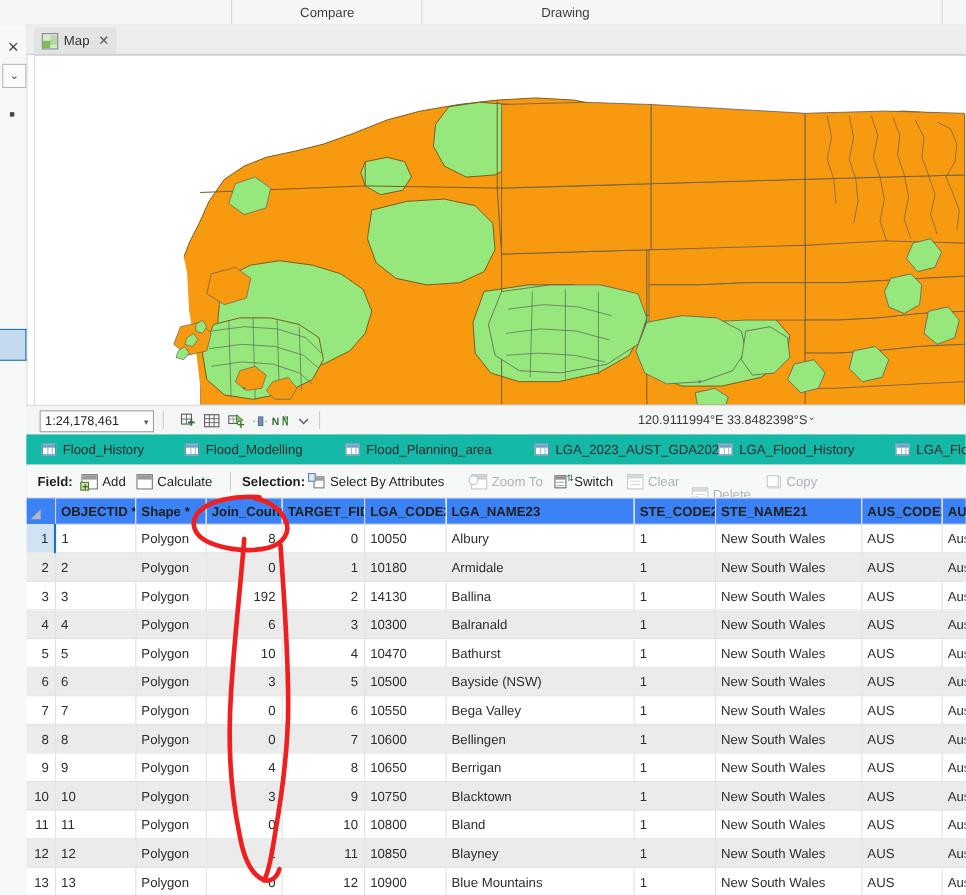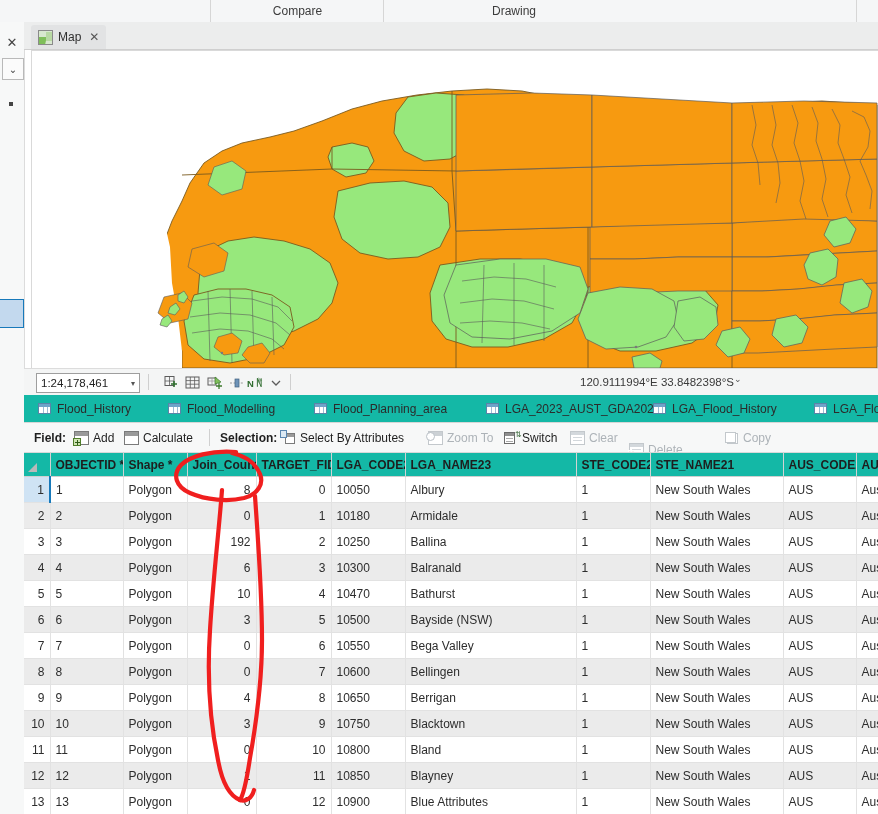--- a/index.html
+++ b/index.html
@@ -216,21 +216,21 @@
   
   .tablearea{
     position:absolute;left:24px;top:452px;width:854px;height:362px;
     background:#fff;overflow:hidden;
   }
   table.attr{
     border-collapse:collapse;table-layout:fixed;width:890px;
     font-size:12px;
   }
   table.attr th{
-    height:23px;background:#14b8a6;border-right:1px solid #d3d3d3;
+    height:23px;background:#3b82f6;border-right:1px solid #d3d3d3;
     border-bottom:1px solid #cfcfcf;border-top:1px solid #d9d9d9;
     font-weight:bold;color:#1e1e1e;text-align:left;padding:0 5px;
     font-size:12px;white-space:nowrap;overflow:hidden;
   }
   table.attr th.num{text-align:right;}
   table.attr td{
     height:25px;border-right:1px solid #e2e2e2;border-bottom:1px solid #e2e2e2;
     padding:0 5px;color:#2d2d2d;white-space:nowrap;overflow:hidden;
     font-size:12px;
   }
@@ -528,21 +528,21 @@
     <div class="tt tt-dis" style="left:546px;">
       <span class="ico ico-lines"></span>
       <span class="tt-lbl">Clear</span>
     </div>
     <div class="tt tt-dis" style="left:605px;margin-top:12px;">
       <span class="ico ico-lines">
           <span class="ico-redx">✕</span>
         </span>
       <span class="tt-lbl">Delete</span>
     </div>
-    <div class="tt tt-dis" style="left:700px;justify-content:center;">
+    <div class="tt tt-dis" style="left:672px;justify-content:center;">
       <span class="ico">
           <span class="ico-copy"></span>
         </span>
       <span class="tt-lbl">Copy</span>
     </div>
   </div>
 
   <div class="tablearea">
     <table class="attr">
       <colgroup id="attr-colgroup">
@@ -599,21 +599,21 @@
             <td class="">New South Wales</td>
             <td class="">AUS</td>
             <td class="">Australia</td>
           </tr>
           <tr class="odd">
             <td class="rowhdr">3</td>
             <td class="firstcol">3</td>
             <td class="">Polygon</td>
             <td class="num">192</td>
             <td class="num">2</td>
-            <td class="">10250</td>
+            <td class="">14130</td>
             <td class="">Ballina</td>
             <td class="">1</td>
             <td class="">New South Wales</td>
             <td class="">AUS</td>
             <td class="">Australia</td>
           </tr>
           <tr class="even">
             <td class="rowhdr">4</td>
             <td class="firstcol">4</td>
             <td class="">Polygon</td>
@@ -730,21 +730,21 @@
             <td class="">AUS</td>
             <td class="">Australia</td>
           </tr>
           <tr class="odd">
             <td class="rowhdr">13</td>
             <td class="firstcol">13</td>
             <td class="">Polygon</td>
             <td class="num">0</td>
             <td class="num">12</td>
             <td class="">10900</td>
-            <td class="">Blue Attributes</td>
+            <td class="">Blue Mountains</td>
             <td class="">1</td>
             <td class="">New South Wales</td>
             <td class="">AUS</td>
             <td class="">Australia</td>
           </tr>
         </tbody>
     </table>
   </div>
 
   <svg class="annot" viewBox="0 0 878 814">

